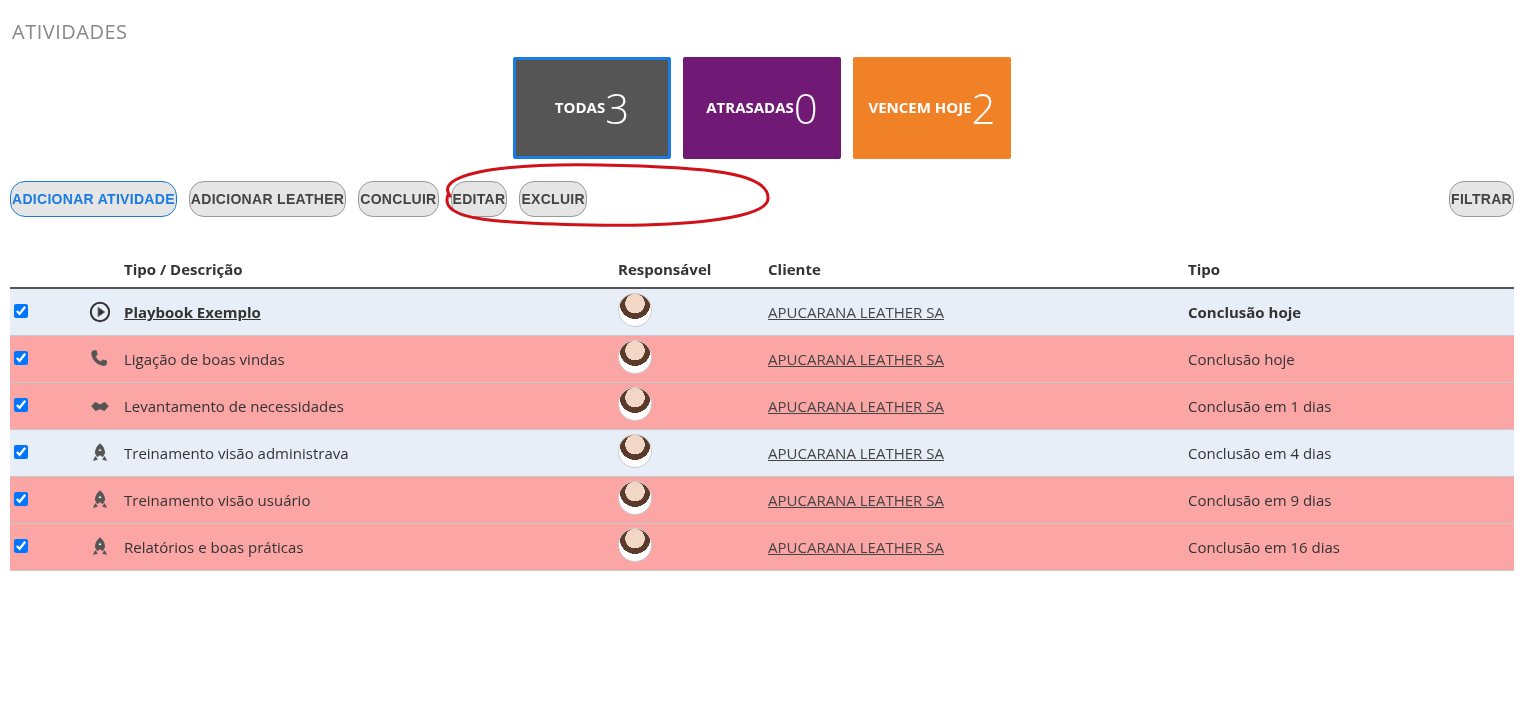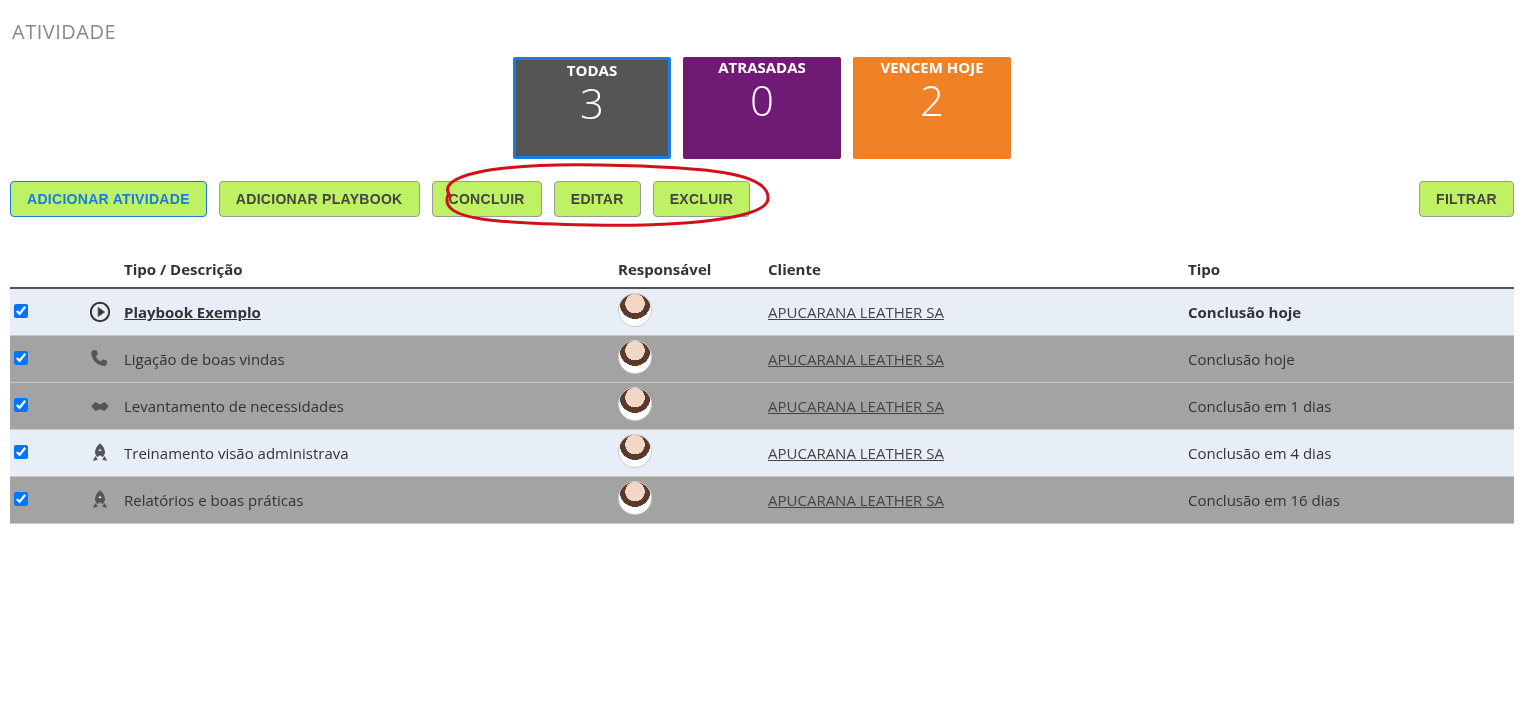--- a/index.html
+++ b/index.html
@@ -20,46 +20,46 @@
   .cards-row {
     display: flex;
     justify-content: center;
     gap: 12px;
     margin-bottom: 22px;
   }
   .stat-card {
     width: 158px;
     height: 102px;
     display: flex;
-    flex-direction: column;
+    flex-direction: row;
     align-items: center;
-    justify-content: flex-start;
+    justify-content: center;
     color: #fff;
     border-radius: 2px;
     cursor: pointer;
   }
   .stat-card .stat-label { font-size: 15px; font-weight: 700; margin-bottom: 2px;}
   .stat-card .stat-value { font-size: 42px; font-weight: 300; line-height: 1;}
   .card-all    { background:#555; border:3px solid #1a7be0; }
   .card-late   { background:#701a75; }
   .card-today  { background:#f08127; }
   .card-future { background:#4b8f37; }
 
   .toolbar {
     display: flex;
     align-items: center;
     gap: 12px;
     margin: 0 0 18px 0;
     position: relative;
   }
   .btn {
-    background:#bef264;
+    background:#e5e5e5;
     border:1px solid #999;
-    border-radius:4px;
-    padding:9px 16px;
+    border-radius:15px;
+    padding:9px 1px;
     font-size:14px;
     font-weight:700;
     color:#444;
     cursor:pointer;
     letter-spacing:0.3px;
   }
   .btn-primary {
     border-color:#1a7be0;
     color:#1a7be0;
   }
@@ -88,21 +88,21 @@
   }
   table.activities tbody tr {
     border-bottom:1px solid #c8c8c8;
   }
   table.activities tbody td {
     padding:4px 4px;
     font-size:15px;
     vertical-align:middle;
   }
   tr.row-even { background:#e8eef7; }
-  tr.row-odd  { background:#a3a3a3; }
+  tr.row-odd  { background:#fca5a5; }
 
   .pad-parent { padding-left:6px; width:30px;}
   .pad-child  { padding-left:40px; width:70px;}
 
   .chk { width:14px; height:14px; }
 
   .icon-cell { width:40px; text-align:center; color:#555;}
   .icon-svg { width:22px; height:22px; display:inline-block; vertical-align:middle; fill:#555; stroke:#555;}
 
   .desc a { color:#333; text-decoration:underline; font-weight:700;}
@@ -120,40 +120,40 @@
 
   th.col-chk{width:30px;}
   th.col-icon{width:40px;}
   th.col-resp{width:150px;}
   th.col-client{width:420px;}
   th.col-date{width:330px;}
 </style>
 </head>
 <body>
 
-<h1 class="page-title">ATIVIDADE</h1>
+<h1 class="page-title">ATIVIDADES</h1>
 
 <div class="cards-row">
   <div class="stat-card card-all">
     <div class="stat-label">TODAS</div>
     <div class="stat-value">3</div>
   </div>
   <div class="stat-card card-late">
     <div class="stat-label">ATRASADAS</div>
     <div class="stat-value">0</div>
   </div>
   <div class="stat-card card-today">
     <div class="stat-label">VENCEM HOJE</div>
     <div class="stat-value">2</div>
   </div>
 </div>
 
 <div class="toolbar">
   <button class="btn btn-primary">ADICIONAR ATIVIDADE</button>
-  <button class="btn">ADICIONAR PLAYBOOK</button>
+  <button class="btn">ADICIONAR LEATHER</button>
   <button class="btn">CONCLUIR</button>
   <button class="btn">EDITAR</button>
   <button class="btn">EXCLUIR</button>
   <div class="spacer"></div>
   <button class="btn">FILTRAR</button>
 
   <div class="annotation">
     <svg viewBox="0 0 350 70">
       <path d="M 20 35
                C 5 15, 60 2, 170 4
@@ -214,20 +214,30 @@
         <td class="desc"><span>Treinamento visão administrava</span></td>
         <td><span class="avatar"></span></td>
         <td class="client"><a href="#">APUCARANA LEATHER SA</a></td>
         <td class="date-col">Conclusão em 4 dias</td>
       </tr>
       <tr class="row-odd">
         <td class="pad-child"><input type="checkbox" class="chk" checked="" style=""></td>
         <td class="icon-cell"><svg class="icon-svg" viewBox="0 0 24 24">
             <use href="#ic-rocket"></use>
           </svg></td>
+        <td class="desc"><span>Treinamento visão usuário</span></td>
+        <td><span class="avatar"></span></td>
+        <td class="client"><a href="#">APUCARANA LEATHER SA</a></td>
+        <td class="date-col">Conclusão em 9 dias</td>
+      </tr>
+      <tr class="row-odd">
+        <td class="pad-child"><input type="checkbox" class="chk" checked="" style=""></td>
+        <td class="icon-cell"><svg class="icon-svg" viewBox="0 0 24 24">
+            <use href="#ic-rocket"></use>
+          </svg></td>
         <td class="desc"><span>Relatórios e boas práticas</span></td>
         <td><span class="avatar"></span></td>
         <td class="client"><a href="#">APUCARANA LEATHER SA</a></td>
         <td class="date-col">Conclusão em 16 dias</td>
       </tr>
     </tbody>
 </table>
 
 <svg width="0" height="0" style="position:absolute">
   <defs>

